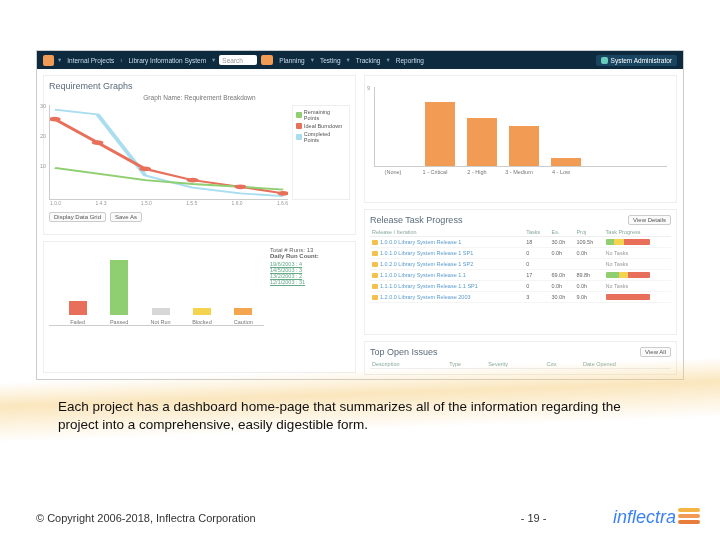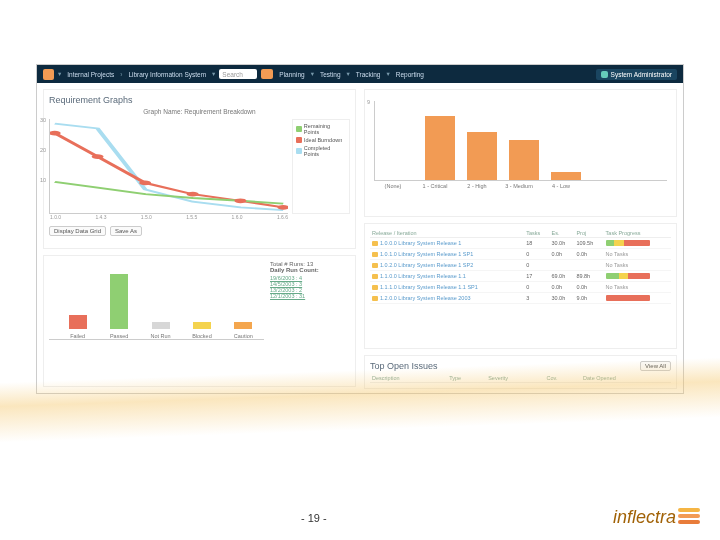--- a/index.html
+++ b/index.html
@@ -1,19 +1,19 @@
 <!DOCTYPE html>
 <html><head>
 <meta charset="utf-8">
 <style>
   * { box-sizing: border-box; margin: 0; padding: 0; }
   body { width: 720px; height: 540px; font-family: Arial, Helvetica, sans-serif; background: #fff; position: relative; overflow: hidden; }
   .slide { width: 720px; height: 540px; position: relative; }
   .slide-title { font-size: 25px; font-weight: bold; color: #333; padding: 18px 0 0 36px; }
-  .app { position: absolute; left: 36px; top: 64px; width: 648px; height: 330px; border: 1px solid #ccc; background: #fff; font-size: 7px; color: #555; }
+  .app { position: absolute; left: 36px; top: 50px; width: 648px; height: 330px; border: 1px solid #ccc; background: #fff; font-size: 7px; color: #555; }
   .topbar { height: 18px; background: #0d2a3f; display: flex; align-items: center; gap: 4px; padding: 0 6px; color: #fff; font-size: 6.5px; }
   .tb-icon { width: 11px; height: 11px; background: #f29b54; border-radius: 2px; }
   .tb-sep { color: #79a; }
   .tb-item { color: #cde; margin: 0 2px; }
   .tb-search { background: #fff; color: #999; width: 38px; height: 10px; border-radius: 2px; padding-left: 3px; display: flex; align-items: center; }
   .tb-searchbtn { width: 12px; height: 10px; background: #f29b54; border-radius: 2px; }
   .tb-spacer { flex: 1; }
   .tb-user { background: #1a4560; height: 11px; padding: 0 5px; display: flex; align-items: center; gap: 3px; border-radius: 2px; }
   .tb-user-icon { width: 7px; height: 7px; background: #6cb; border-radius: 2px; }
   .app-body { display: flex; gap: 8px; padding: 6px; height: calc(100% - 18px); }
@@ -48,21 +48,21 @@
   .tbl th { text-align: left; font-weight: normal; color: #8a9; padding: 1px 2px; border-bottom: 1px solid #eee; }
   .tbl td { padding: 2px; border-bottom: 1px solid #f5f5f5; }
   .rel-name { color: #5a9bcc; }
   .folder-ic { display: inline-block; width: 6px; height: 5px; background: #f5c04e; border-radius: 1px; margin-right: 2px; vertical-align: middle; }
   .prog-bar { display: flex; height: 6px; width: 44px; border-radius: 1px; overflow: hidden; }
   .prog-seg { height: 100%; }
   .body-text { position: absolute; left: 58px; top: 398px; width: 604px; font-size: 13.5px; line-height: 1.3; color: #111; }
   .body-text p { margin-bottom: 6px; }
   .footer { position: absolute; left: 36px; bottom: 16px; width: 648px; display: flex; align-items: center; font-size: 11px; color: #333; }
   .footer .pg { margin-left: 265px; }
-  .logo { position: absolute; right: 20px; bottom: 12px; font-style: italic; font-size: 18px; color: #a16207; display: flex; align-items: center; }
+  .logo { position: absolute; right: 20px; bottom: 12px; font-style: italic; font-size: 18px; color: #3b82f6; display: flex; align-items: center; }
   .logo .mark { width: 22px; height: 22px; position: relative; margin-left: 2px; }
   .logo .mark span { position: absolute; left: 0; width: 22px; height: 4px; border-radius: 2px; }
   .swoosh { position: absolute; left: 0; top: 370px; width: 720px; height: 60px; background: linear-gradient(180deg, rgba(240,180,70,0) 0%, rgba(245,200,110,0.45) 40%, rgba(245,200,110,0) 100%); transform: skewY(-2deg); pointer-events: none; }
 </style>
 </head>
 <body>
 
 <div class="slide">
 
   <div class="app">
@@ -197,20 +197,24 @@
           <div class="inc-labels" id="inc-labels">
               <span>(None)</span>
               <span>1 - Critical</span>
               <span>2 - High</span>
               <span>3 - Medium</span>
               <span>4 - Low</span>
             </div>
         </div>
 
         <div class="panel" style="flex:0 0 126px;">
+          <div class="panel-head">
+            <div class="panel-title">Release Task Progress</div>
+            <div class="btn-sm">View Details</div>
+          </div>
           <table class="tbl" id="release-table">
             <thead>
                 <tr>
               <th>Release / Iteration</th>
               <th>Tasks</th>
               <th>Es.</th>
               <th>Proj</th>
               <th>Task Progress</th>
             </tr>
               </thead>
@@ -294,23 +298,25 @@
               </thead>
           </table>
         </div>
       </div>
     </div>
   </div>
 
   <div class="swoosh"></div>
 
   <div class="body-text">
+    <p>Each project has a dashboard home-page that summarizes all of the information regarding the project into a comprehensive, easily digestible form.</p>
   </div>
 
   <div class="footer">
+    <span>© Copyright 2006-2018, Inflectra Corporation</span>
     <span class="pg">- 19 -</span>
   </div>
   <div class="logo">
     <span>inflectra</span>
     <div class="mark">
       <span style="top:2px;background:#f5b544"></span>
       <span style="top:8px;background:#f29b54"></span>
       <span style="top:14px;background:#e87c3a"></span>
     </div>
   </div>

